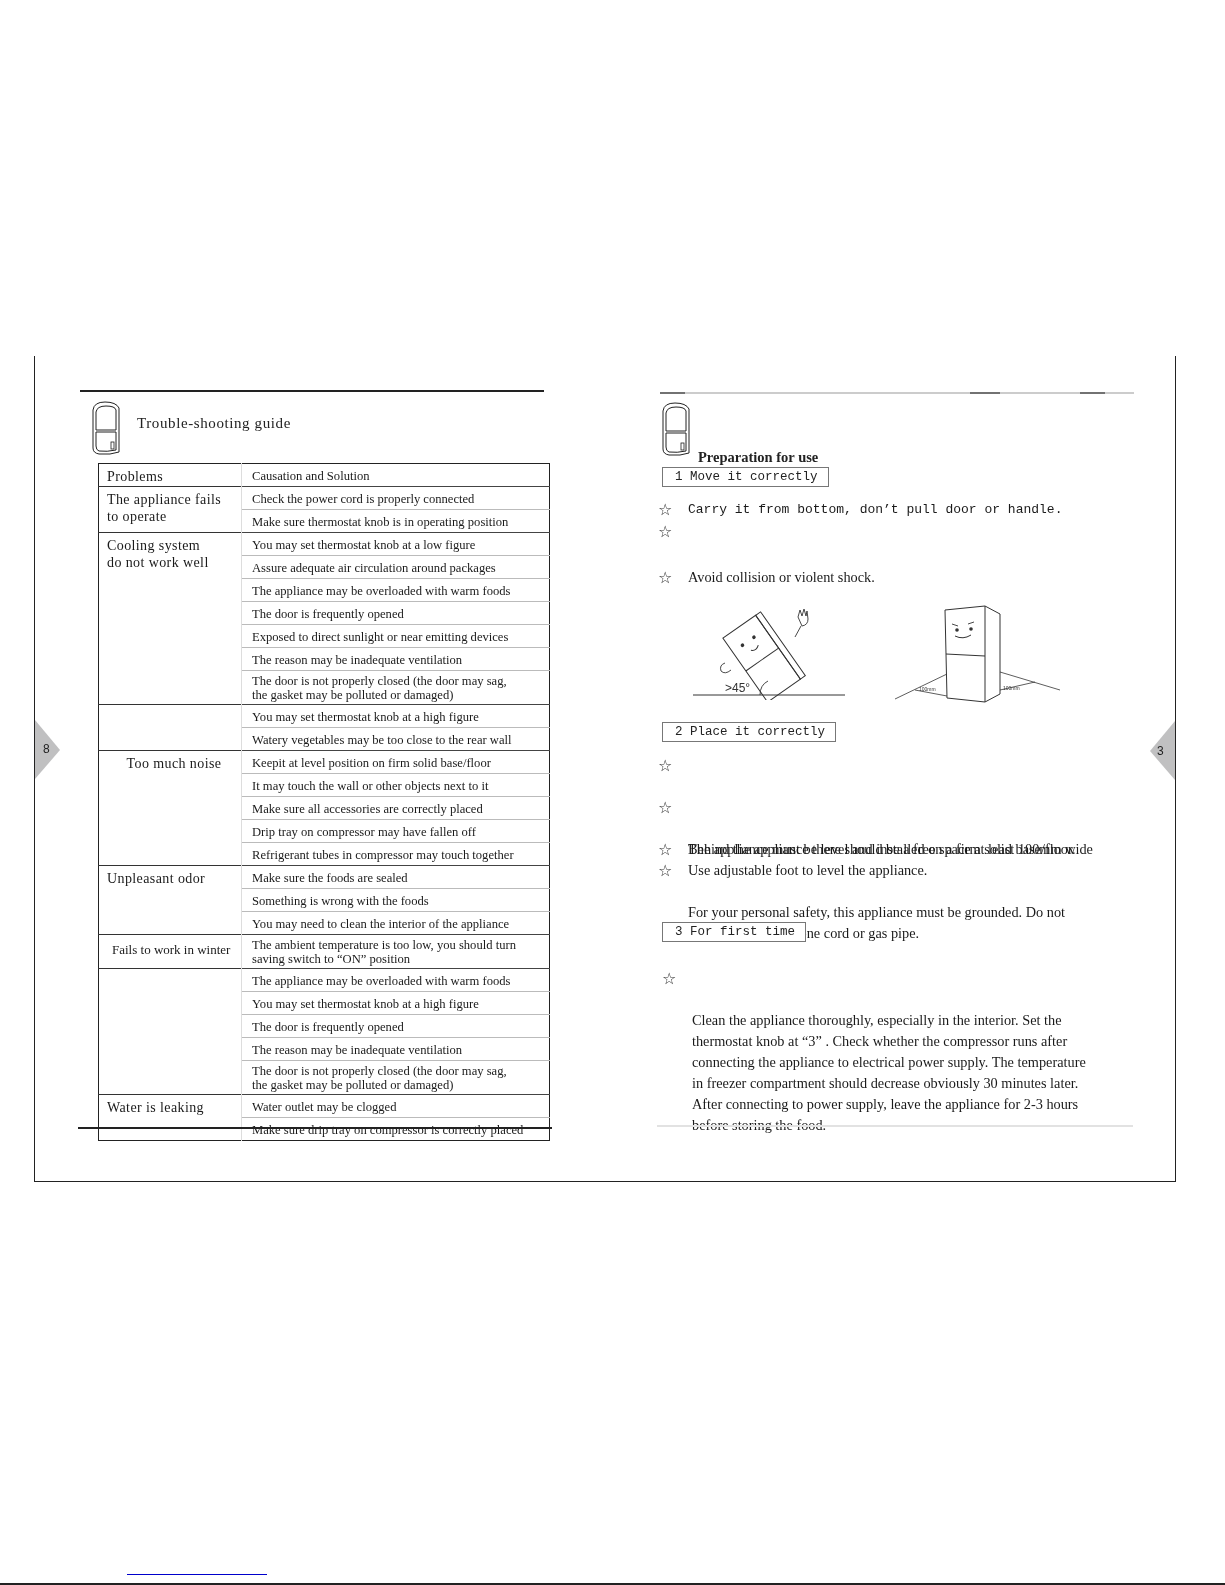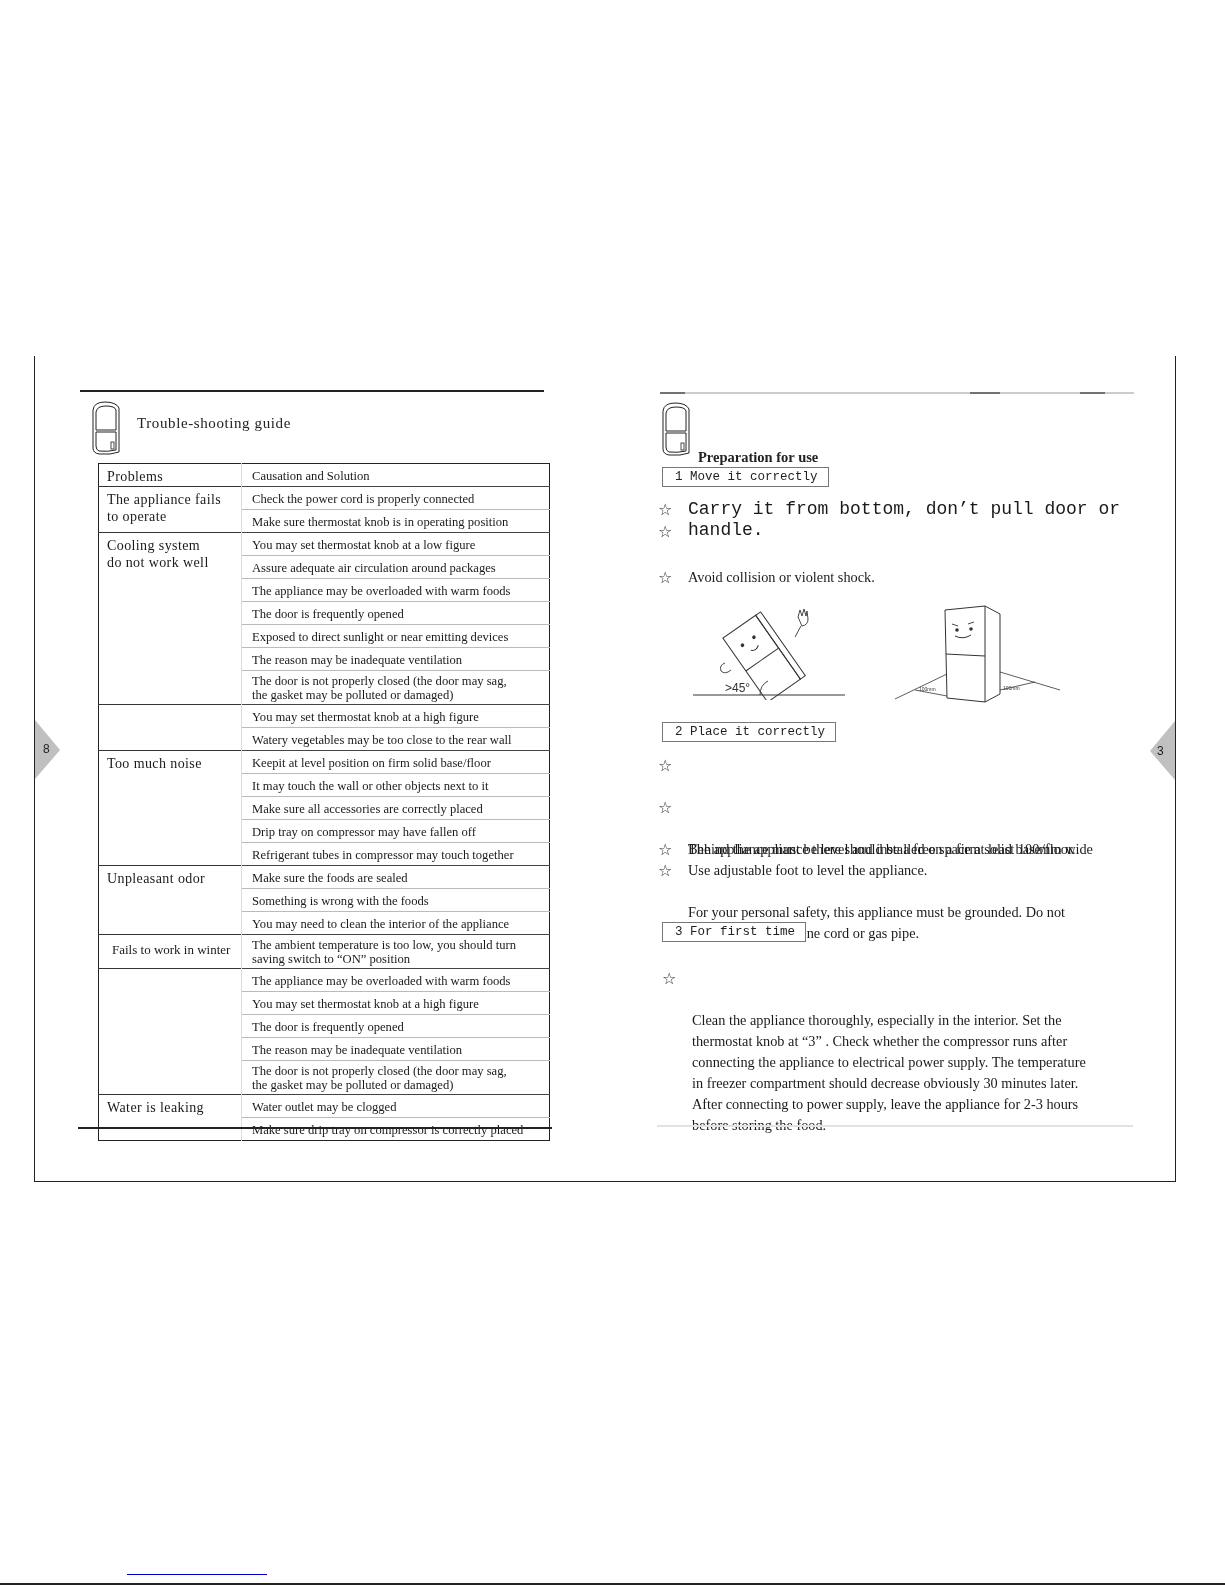--- a/index.html
+++ b/index.html
@@ -18,21 +18,21 @@
   table.ts td.prob { width:134px; font-size:14px; letter-spacing:0.4px; padding:4px 0 0 8px; border-top:1px solid #333; border-right:1px solid #ddd; line-height:17px; }
   table.ts td.cause { border-top:1px solid #444; padding-top:5px; height:17px; white-space:nowrap;margin-top:20px; }
   table.ts td.cause.light { border-top:1px solid #bbb; }
   table.ts tr:first-child td { border-top:none; }
 
   
   .box-label { position:absolute; border:1px solid #777; font-family:"Liberation Mono", "DejaVu Sans Mono", monospace; font-size:12.5px; padding:2px 10px 2px 12px; color:#222; background:#fff;text-align:right; }
   .bullet { position:absolute; left:658px; width:480px; font-size:14.3px; line-height:21px; color:#1a1a1a; }
   .bullet .star { position:absolute; left:0; top:0; font-size:16px; font-family:"DejaVu Sans", sans-serif; color:#333; }
   .bullet .txt { margin-left:30px; display:block; }
-  .mono { font-family:"Liberation Mono", "DejaVu Sans Mono", monospace; font-size:18px; }
+  .mono { font-family:"Liberation Mono", "DejaVu Sans Mono", monospace; font-size:13px; }
 </style>
 </head>
 <body>
 
 <div class="vline" style="left:34px; top:356px; height:826px;"></div>
 <div class="vline" style="left:1175px; top:356px; height:826px;"></div>
 <div class="hline" style="left:34px; top:1181px; width:1142px;"></div>
 
 <svg class="abs" style="left:35px; top:720px;" width="26" height="60">
   <polygon points="0,0 25,30 0,59" fill="#c0c0c1"></polygon>
@@ -92,21 +92,21 @@
 the gasket may be polluted or damaged)</td>
       </tr>
       <tr>
         <td class="prob" rowspan="2" style="white-space: pre-line;"></td>
         <td class="cause">You may set thermostat knob at a high figure</td>
       </tr>
       <tr>
         <td class="cause light">Watery vegetables may be too close to the rear wall</td>
       </tr>
       <tr>
-        <td class="prob" rowspan="5" style="white-space: pre-line;">Too much noise</td>
+        <td class="prob" rowspan="5" style="white-space: pre-line; text-align: center;">Too much noise</td>
         <td class="cause">Keepit at level position on firm solid base/floor</td>
       </tr>
       <tr>
         <td class="cause light">It  may touch the wall or other objects  next to it</td>
       </tr>
       <tr>
         <td class="cause light">Make sure all accessories are correctly placed</td>
       </tr>
       <tr>
         <td class="cause light">Drip tray on compressor may have fallen off</td>

